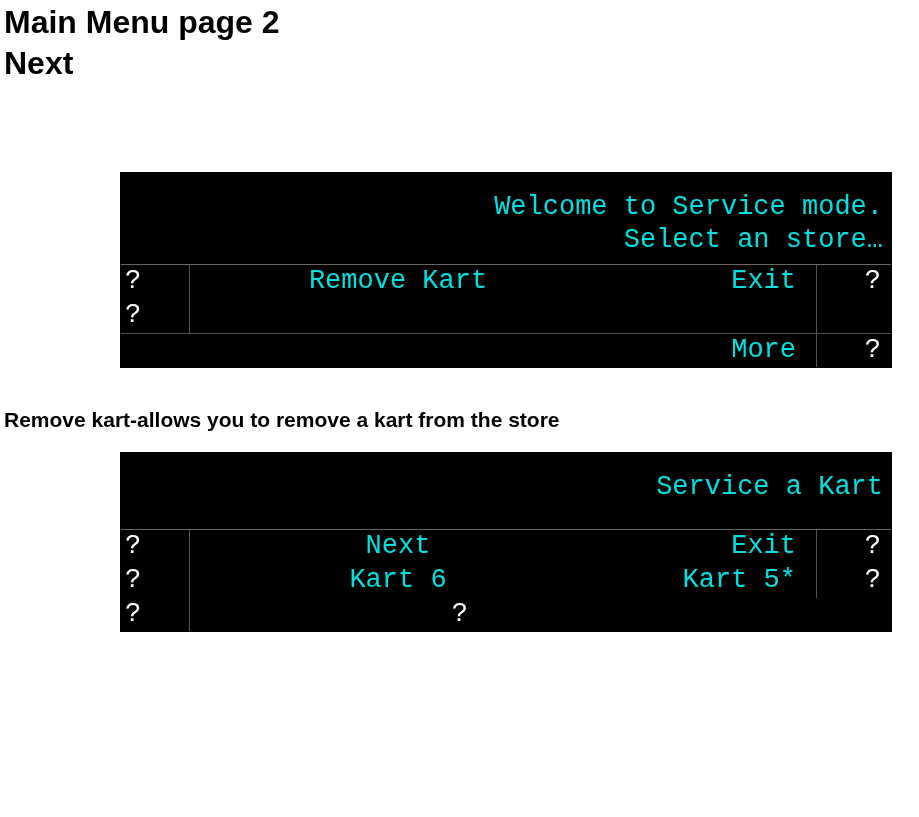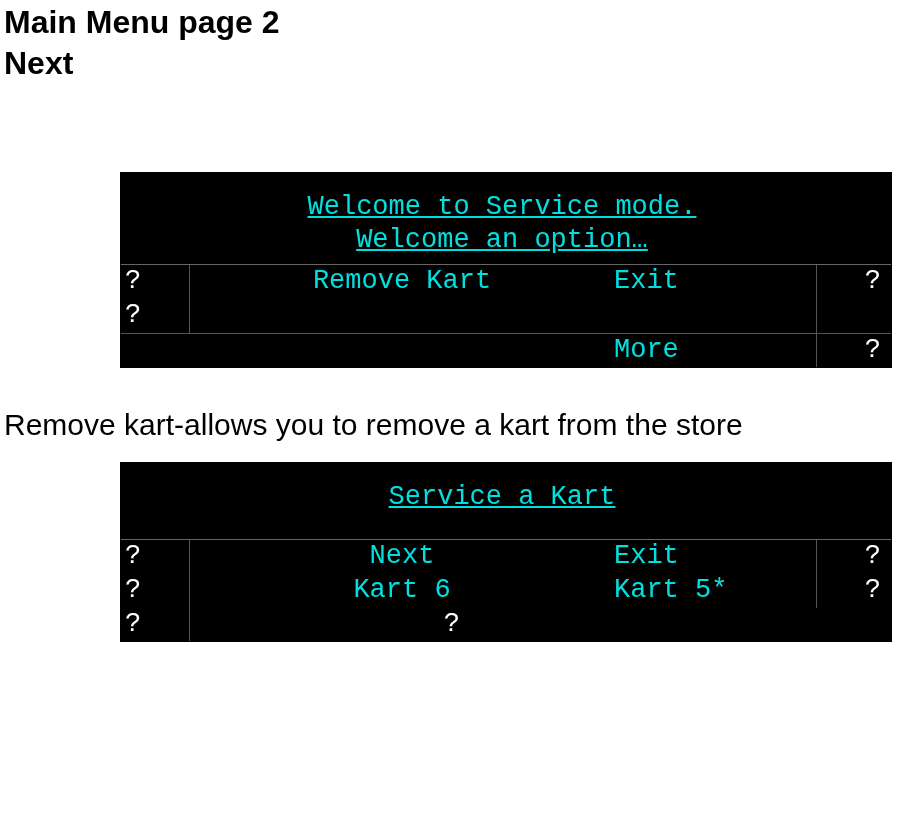--- a/index.html
+++ b/index.html
@@ -10,39 +10,38 @@
     background: #fff;
   }
   .doc-heading {
     font-weight: bold;
     font-size: 32px;
     line-height: 1.15;
     margin: 4px 0 0 4px;
     color: #000;
   }
   .doc-subheading {
-    font-weight: normal;
-    font-size: 30px;
+    font-weight: bold;
+    font-size: 21px;
     margin: 40px 0 20px 4px;
     color: #000;
   }
   .lcd-panel {
     background: #000;
     color: #00e0e0;
     font-family: "Courier New", Courier, monospace;
     font-size: 27px;
     line-height: 1.25;
     margin-left: 120px;
     width: 770px;
     border: 1px solid #000;
   }
   .lcd-header {
-    text-align: center;
+    text-align: right;
     padding: 18px 8px 2px 0;
-    text-decoration: underline;
   }
   .lcd-header .line1,
   .lcd-header .line2 {
     margin: 0;
   }
   .thin-rule {
     height: 1px;
     background: #666;
     margin: 4px 0 0 0;
   }
@@ -61,21 +60,22 @@
   }
   .cell-mainL {
     flex: 1;
     color: #00e0e0;
     text-align: center;
     padding-left: 8px;
   }
   .cell-mainR {
     width: 190px;
     color: #00e0e0;
-    padding-right: 12px;
+    text-align: right;
+    padding-right: 20px;
     border-right: 1px solid #555;
   }
   .cell-qR {
     width: 60px;
     color: #fff;
     text-align: right;
     padding-right: 10px;
   }
   .cell-qL.noborder,
   .cell-mainR.noborder {
@@ -89,21 +89,21 @@
 <body>
 
 <div class="doc-heading">Main Menu page 2</div>
 <div class="doc-heading">Next</div>
 
 <div style="height:90px"></div>
 
 <div class="lcd-panel">
   <div class="lcd-header">
     <div class="line1">Welcome to Service mode.</div>
-    <div class="line2">Welcome an option…</div>
+    <div class="line2">Select an store…</div>
   </div>
   <div class="thin-rule"></div>
 
   <div class="lcd-row">
     <div class="cell cell-qL">?</div>
     <div class="cell cell-mainL">Remove Kart</div>
     <div class="cell cell-mainR">Exit</div>
     <div class="cell cell-qR">?</div>
   </div>
   <div class="lcd-row">

